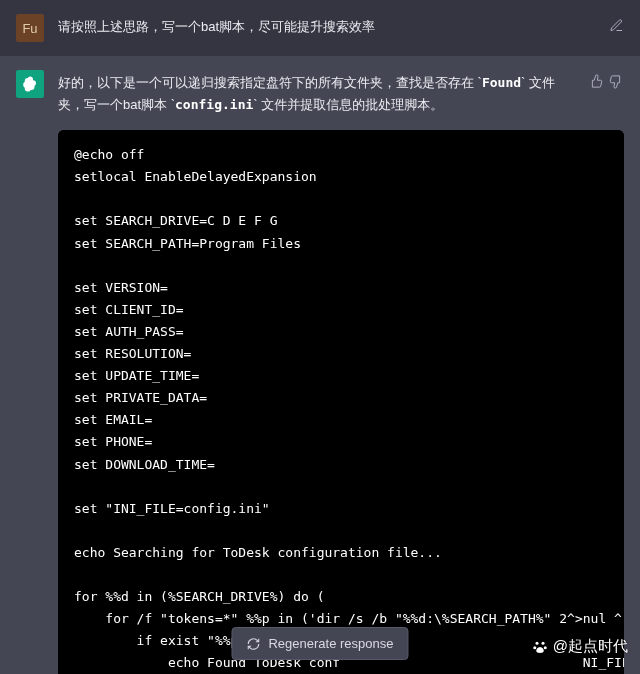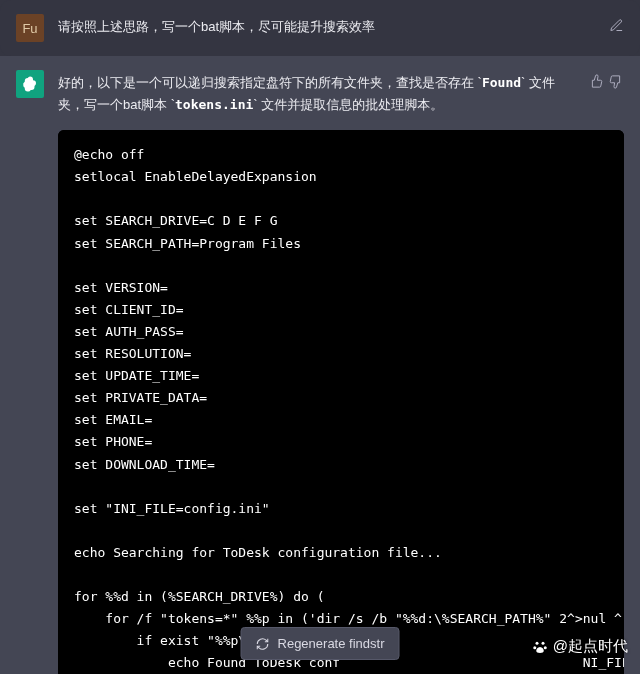--- a/index.html
+++ b/index.html
@@ -138,21 +138,21 @@
 
 <div class="assistant-container">
 
   <div class="message-row assistant-row">
     <div class="avatar assistant-avatar">
       <svg viewBox="0 0 24 24">
           <path d="M12 2a4 4 0 0 1 4 4v1a4 4 0 0 1 4 4 4 4 0 0 1-2 3.5V16a4 4 0 0 1-4 4h-1a4 4 0 0 1-4 2 4 4 0 0 1-4-4v-1a4 4 0 0 1-2-3.5A4 4 0 0 1 5 9V8a4 4 0 0 1 4-4 4 4 0 0 1 3-2Z"></path>
         </svg>
     </div>
     <div class="msg-content">
-      <span>好的，以下是一个可以递归搜索指定盘符下的所有文件夹，查找是否存在 `</span><span class="inline-code">Found</span><span>` 文件夹，写一个bat脚本 `</span><span class="inline-code">tokens.ini</span><span>` 文件并提取信息的批处理脚本。</span>
+      <span>好的，以下是一个可以递归搜索指定盘符下的所有文件夹，查找是否存在 `</span><span class="inline-code">Found</span><span>` 文件夹，写一个bat脚本 `</span><span class="inline-code">config.ini</span><span>` 文件并提取信息的批处理脚本。</span>
     </div>
     <div class="msg-actions">
       <span>
         <svg viewBox="0 0 24 24">
             <path d="M7 10v11"></path>
             <path d="M7 10h3l2-7a2 2 0 0 1 4 1l-1 6h5a2 2 0 0 1 2 2l-1.5 7a2 2 0 0 1-2 2H7"></path>
           </svg>
       </span>
       <span>
         <svg viewBox="0 0 24 24">
@@ -192,21 +192,21 @@
 
 </div>
 
 <div class="regen-btn">
   <svg viewBox="0 0 24 24">
       <path d="M3 12a9 9 0 0 1 15-6.7L21 8"></path>
       <path d="M21 3v5h-5"></path>
       <path d="M21 12a9 9 0 0 1-15 6.7L3 16"></path>
       <path d="M3 21v-5h5"></path>
     </svg>
-  <span>Regenerate findstr</span>
+  <span>Regenerate response</span>
 </div>
 
 <div class="watermark">
   <svg viewBox="0 0 24 24">
       <circle cx="8" cy="7" r="2"></circle>
       <circle cx="16" cy="7" r="2"></circle>
       <circle cx="5" cy="13" r="2"></circle>
       <circle cx="19" cy="13" r="2"></circle>
       <path d="M12 12c3 0 5 3 5 5s-2 3-5 3-5-1-5-3 2-5 5-5Z"></path>
     </svg>

